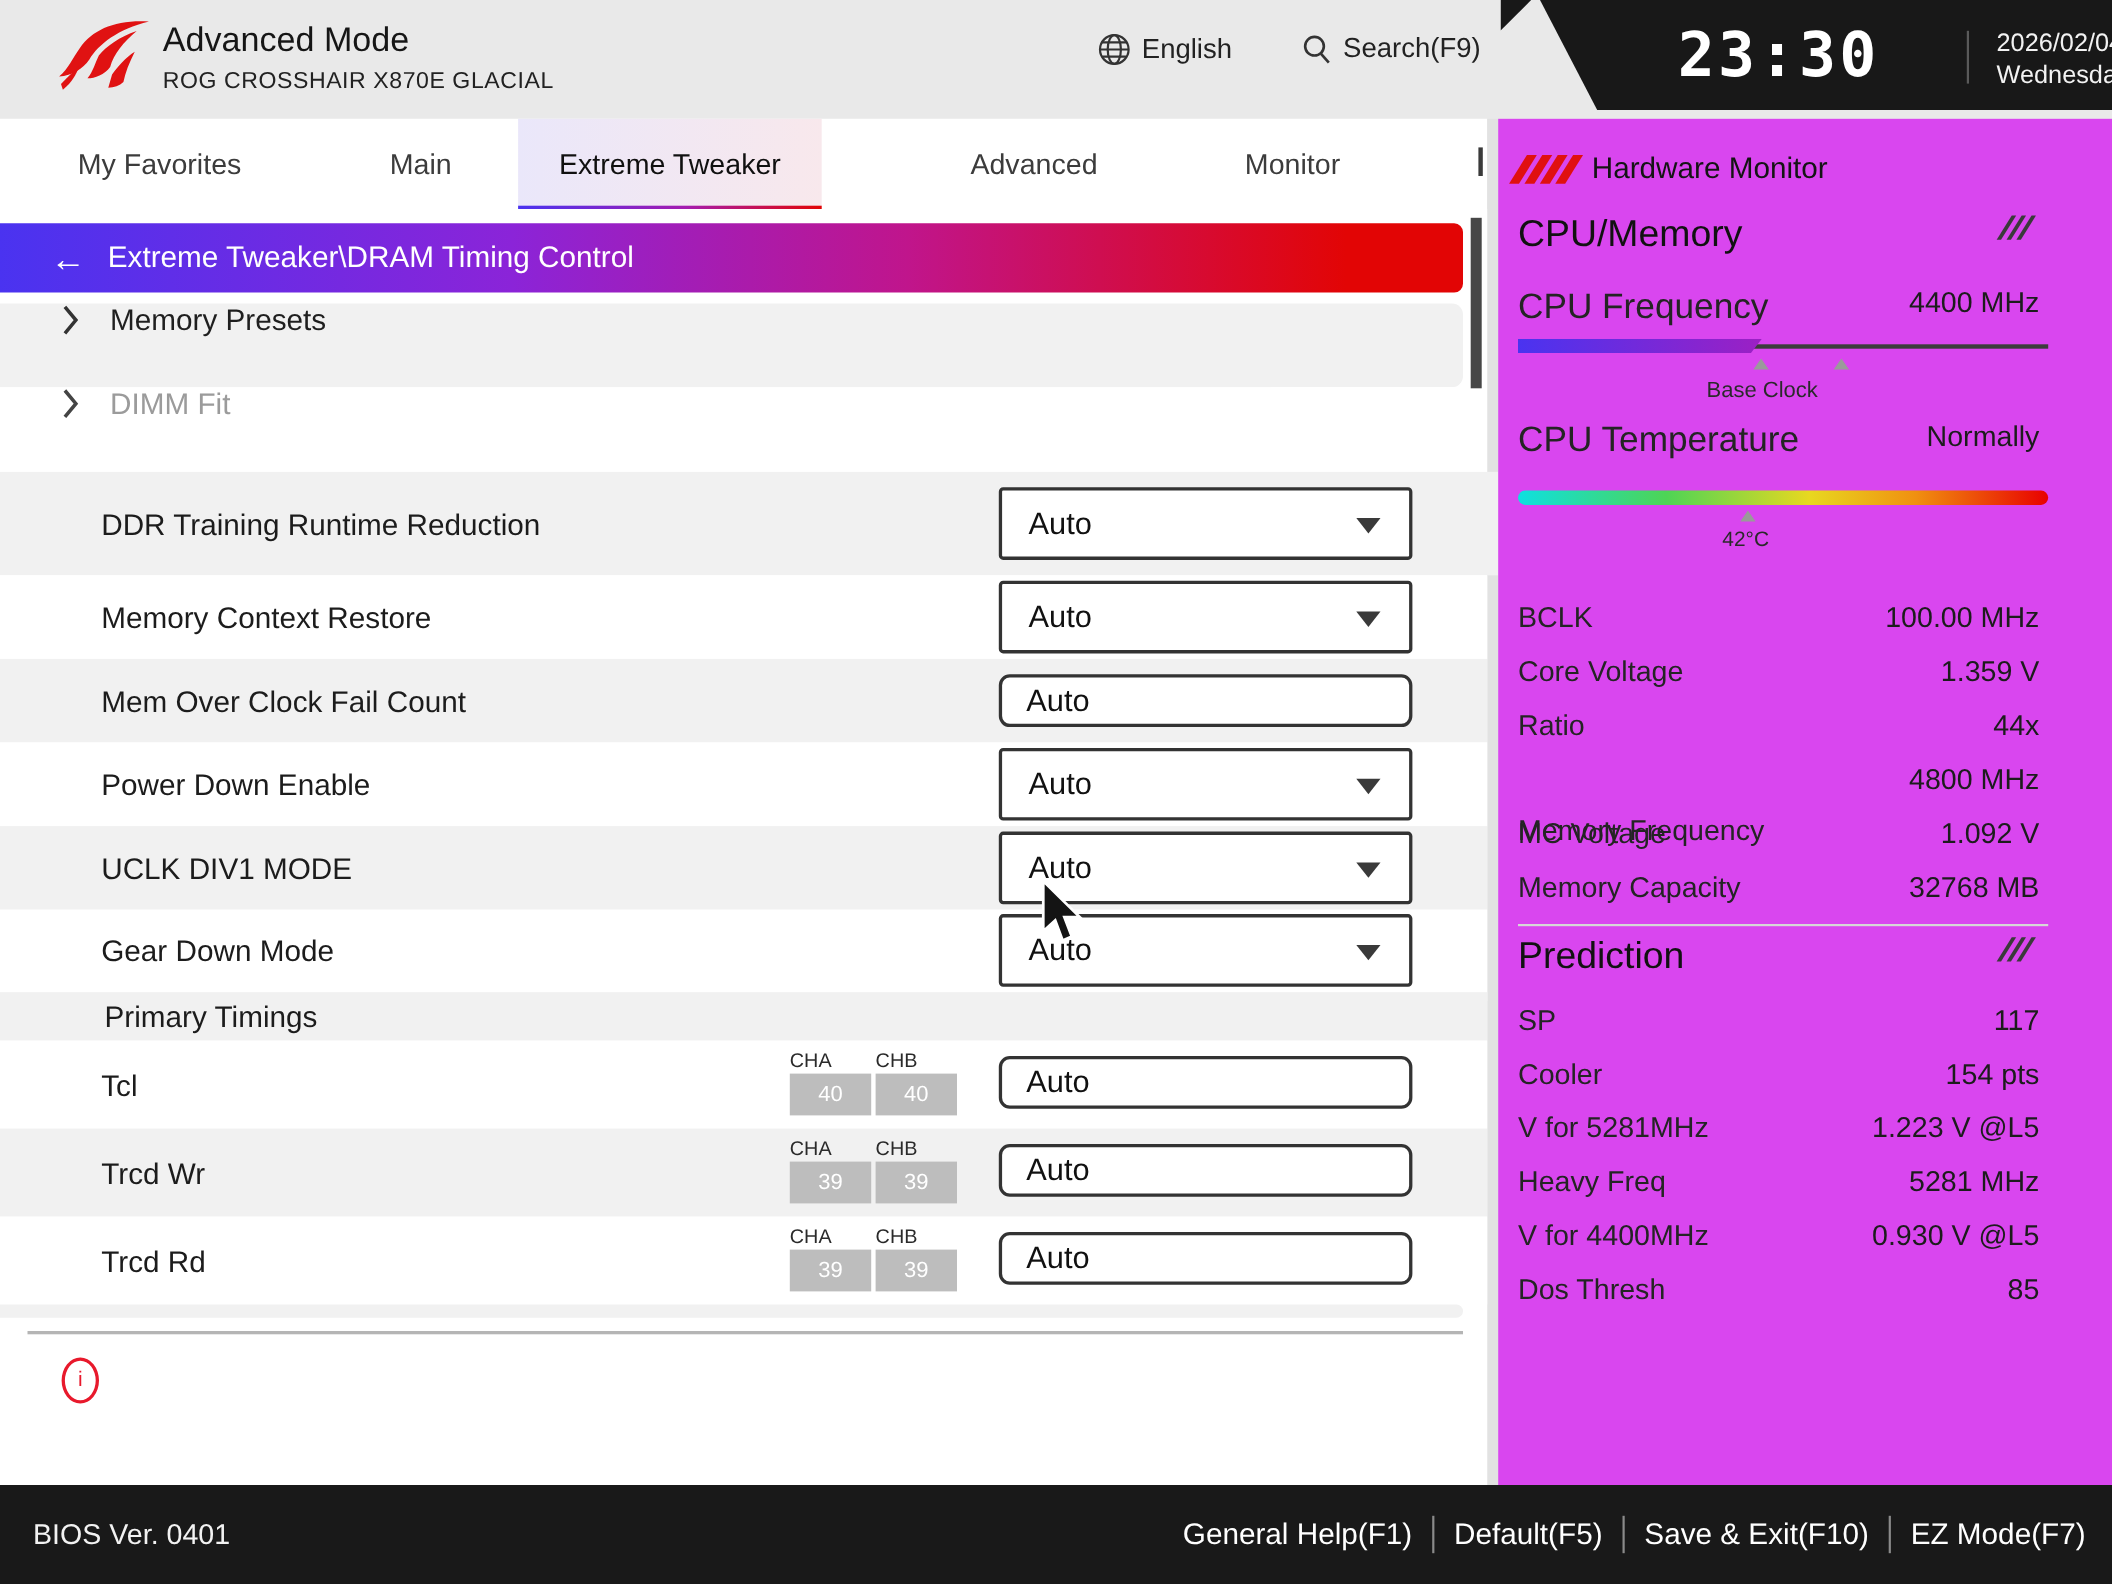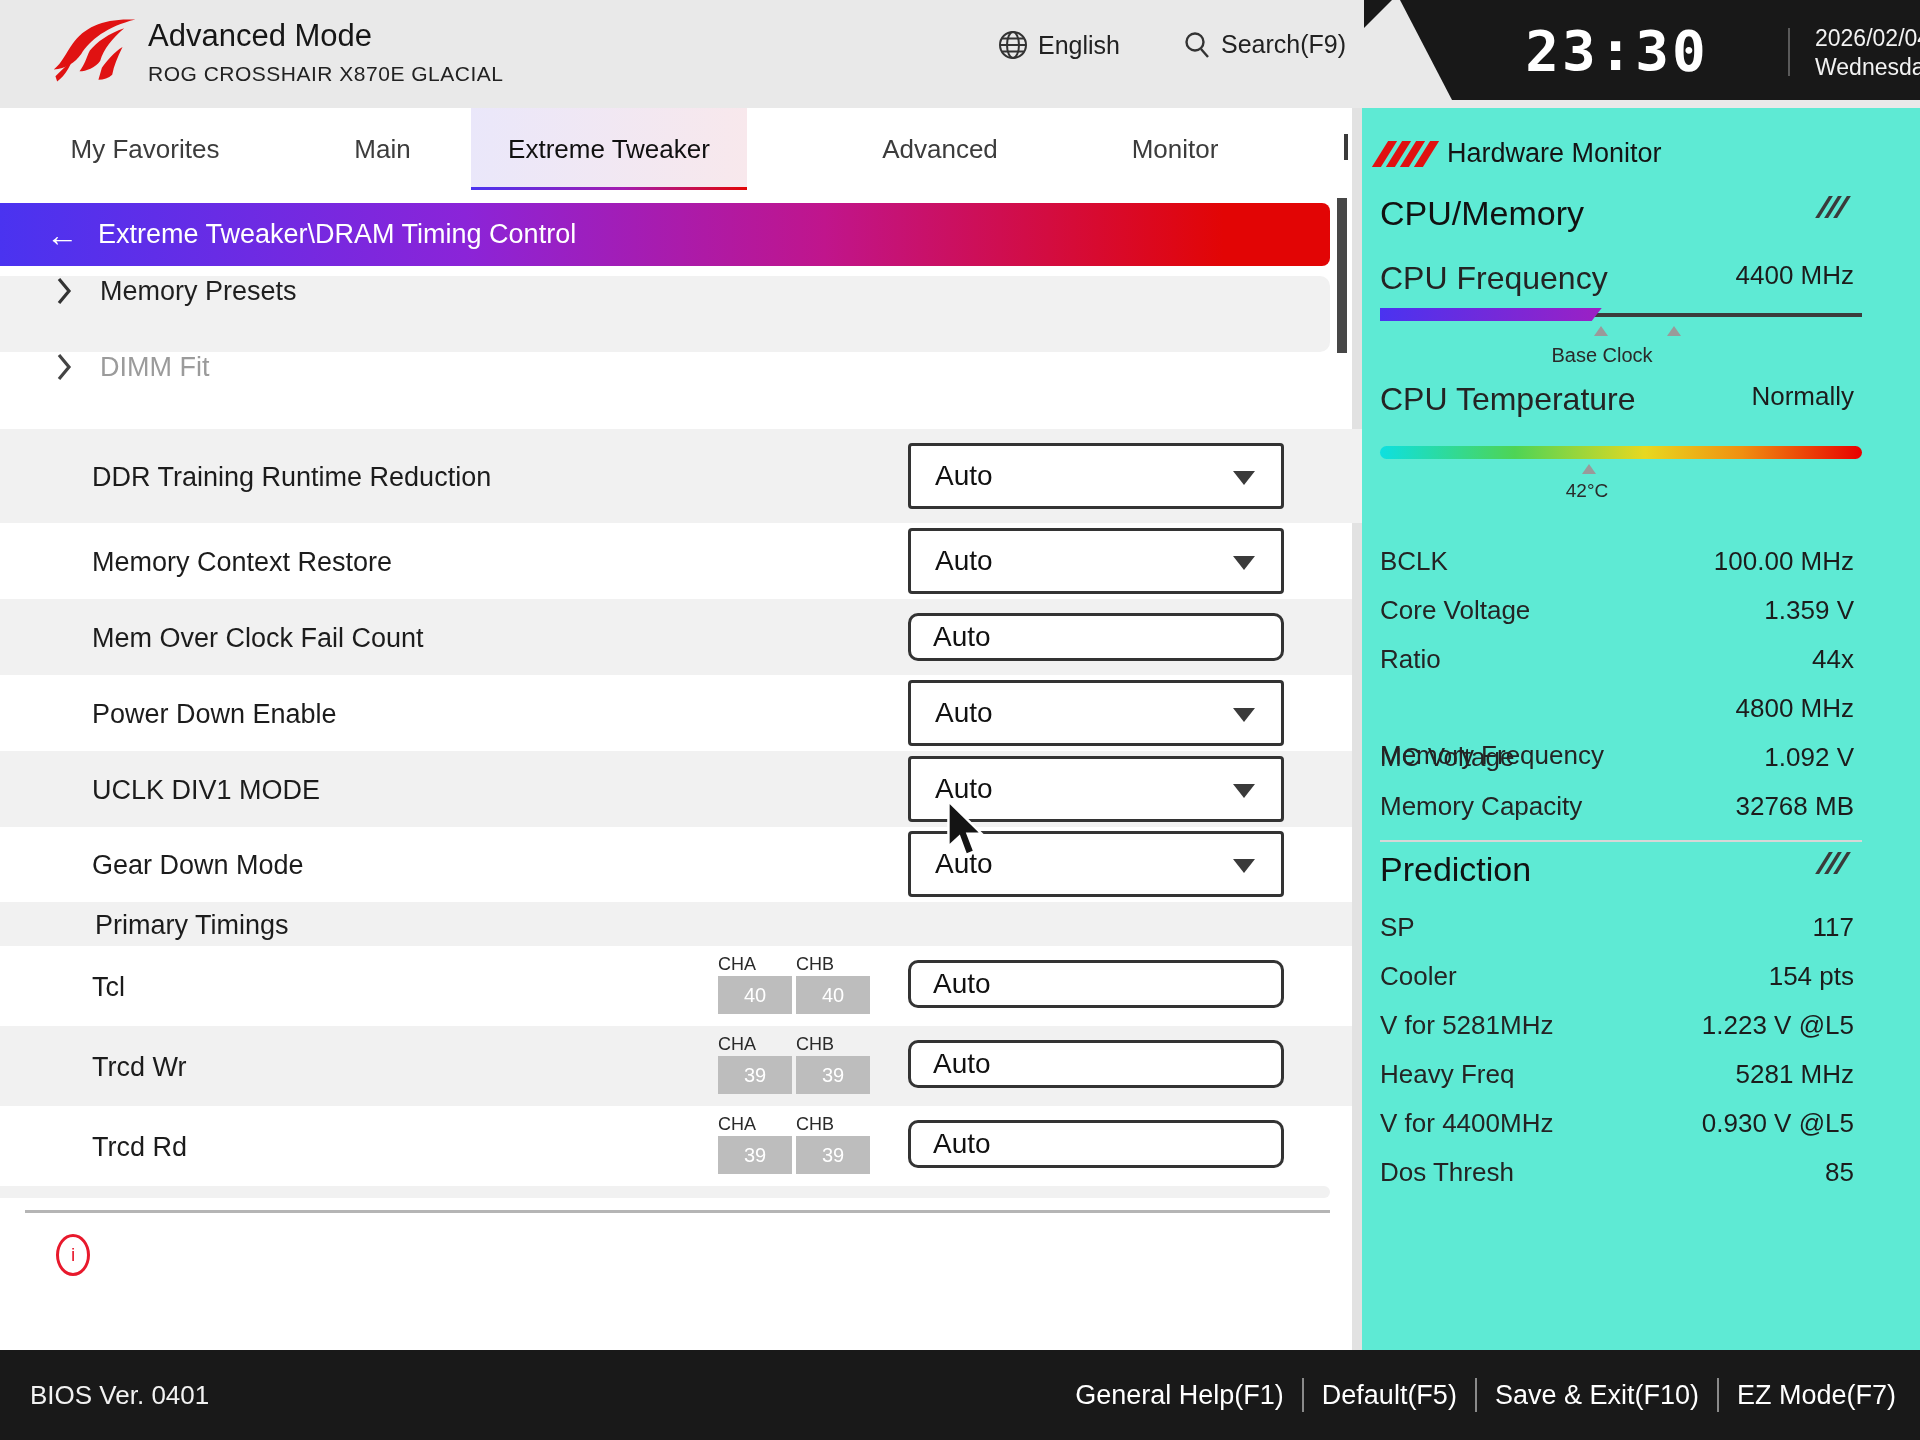--- a/index.html
+++ b/index.html
@@ -53,21 +53,21 @@
   .txtinput .dval{position:absolute;left:22px;top:50%;transform:translateY(-50%);font-size:28px;color:#111;}
   .chgroup{position:absolute;width:74px;}
   .chlabel{font-size:18px;color:#2a2a2a;height:20px;}
   .chbox{margin-top:2px;width:74px;height:38px;background:#bdbdbd;color:#fff;font-size:20px;
     display:flex;align-items:center;justify-content:center;}
   #list-divider{position:absolute;left:25px;top:1020px;width:1305px;height:3px;background:#b5b5b5;}
   #info-icon{position:absolute;left:56px;top:1044px;width:28px;height:36px;border:3px solid #e8192c;
     border-radius:50%;color:#e8192c;font-size:19px;display:flex;align-items:center;justify-content:center;}
   #scroll-thumb{position:absolute;left:1337px;top:8px;width:10px;height:155px;background:#474747;}
   
-  #panel{position:absolute;left:1362px;top:108px;width:558px;height:1242px;background:#5eead4;}
+  #panel{position:absolute;left:1362px;top:108px;width:558px;height:1242px;background:#d946ef;}
   #hw-head{position:absolute;left:18px;top:30px;display:flex;align-items:center;gap:16px;}
   #hw-title{font-size:27px;color:#141414;}
   .stripes{display:flex;gap:5px;}
   .stripes .st{width:9px;height:26px;background:#e01010;transform:skewX(-32deg);}
   .ministripes{display:flex;gap:5px;}
   .ministripes .st{width:4px;height:22px;background:#3a3a3a;transform:skewX(-32deg);}
   .sectitle{position:absolute;left:18px;font-size:34px;color:#111;}
   .hwlabel{position:absolute;left:18px;font-size:32px;color:#242424;}
   .hwvalue{position:absolute;right:66px;font-size:26px;color:#1c1c1c;text-align:right;}
   #freq-bar{position:absolute;left:18px;top:200px;width:482px;height:13px;}

